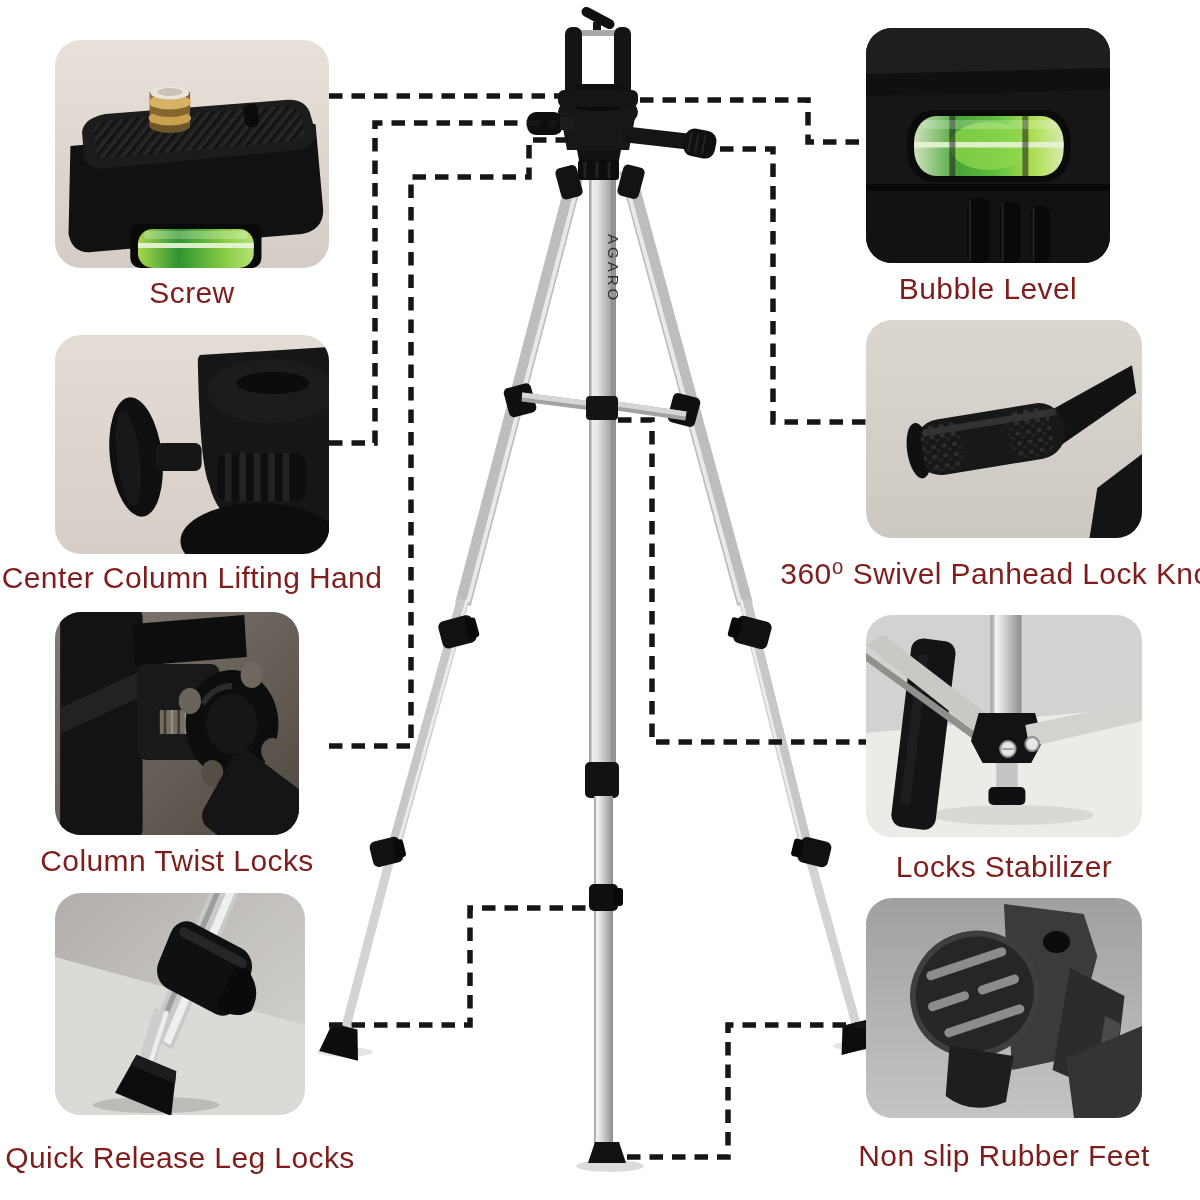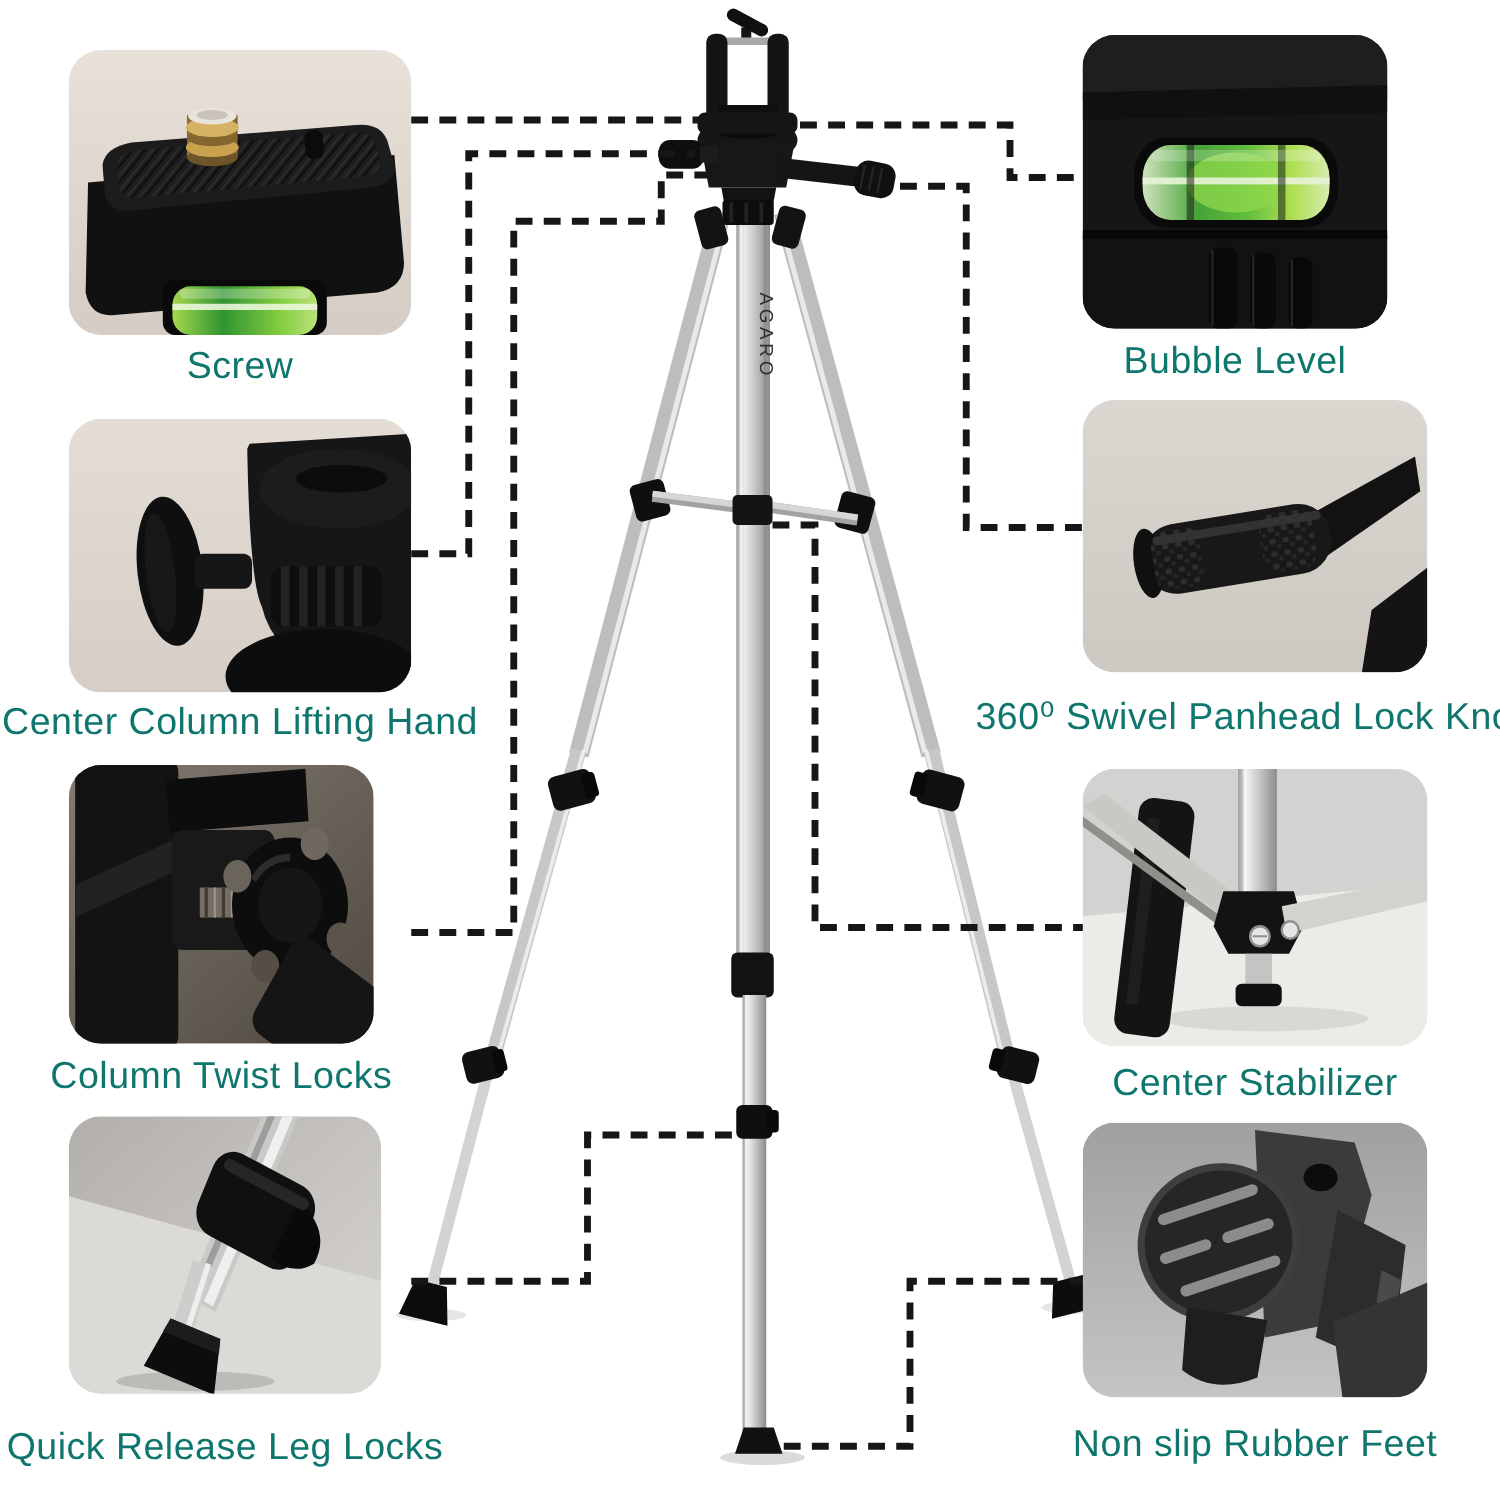--- a/index.html
+++ b/index.html
@@ -4,21 +4,21 @@
 <style>
   html,body{margin:0;padding:0;background:#ffffff;}
   #canvas{position:relative;width:1200px;height:1200px;background:#ffffff;overflow:hidden;
           font-family:"Liberation Sans","DejaVu Sans",sans-serif;}
   .layer{position:absolute;left:0;top:0;width:1200px;height:1200px;}
   figure.callout{position:absolute;margin:0;padding:0;}
   .photo{width:100%;border-radius:26px;overflow:hidden;position:relative;}
   .photo svg{display:block;width:100%;height:100%;}
   figcaption.cap{position:relative;left:50%;transform:translateX(-50%);
      width:max-content;white-space:nowrap;text-align:center;
-     color:#0f766e;font-size:30px;letter-spacing:.4px;line-height:34px;}
+     color:#7f1d1d;font-size:30px;letter-spacing:.4px;line-height:34px;}
 </style>
 </head>
 <body>
 
 <div id="canvas">
 
   <svg class="layer" viewBox="0 0 1200 1200">
     <defs>
       <linearGradient id="colG" x1="0" y1="0" x2="1" y2="0">
         <stop offset="0" stop-color="#9f9f9d"></stop>
@@ -362,21 +362,21 @@
         <line x1="134" y1="0" x2="134" y2="112" stroke="#f4f4f2" stroke-width="3"></line>
         <path d="M116 98 L174 98 L182 126 L170 148 L120 148 L108 126 Z" fill="#131313"></path>
         <polygon points="164,110 284,86 284,106 168,132" fill="#d2d2ce"></polygon>
         <circle cx="146" cy="134" r="8" fill="#e6e6e4" stroke="#909090" stroke-width="2"></circle>
         <line x1="140" y1="134" x2="152" y2="134" stroke="#909090" stroke-width="1.5"></line>
         <circle cx="171" cy="129" r="7" fill="#e6e6e4" stroke="#909090" stroke-width="2"></circle>
         <rect x="134" y="148" width="22" height="26" fill="#c4c4c2"></rect>
         <rect x="126" y="172" width="38" height="18" rx="5" fill="#101010"></rect>
       </svg>
     </div>
-    <figcaption class="cap" style="margin-top:13px;">Center Stabilizer</figcaption>
+    <figcaption class="cap" style="margin-top:13px;">Locks Stabilizer</figcaption>
   </figure>
 
   <figure class="callout" style="left:55px;top:893px;width:250px;">
     <div class="photo" style="height:222px;">
       <svg viewBox="0 0 284 222" preserveAspectRatio="none">
         <defs>
           <linearGradient id="llBg" x1="0" y1="0" x2="1" y2="1">
             <stop offset="0" stop-color="#b2afab"></stop>
               <stop offset="1" stop-color="#d8d6d3"></stop>
           </linearGradient>

